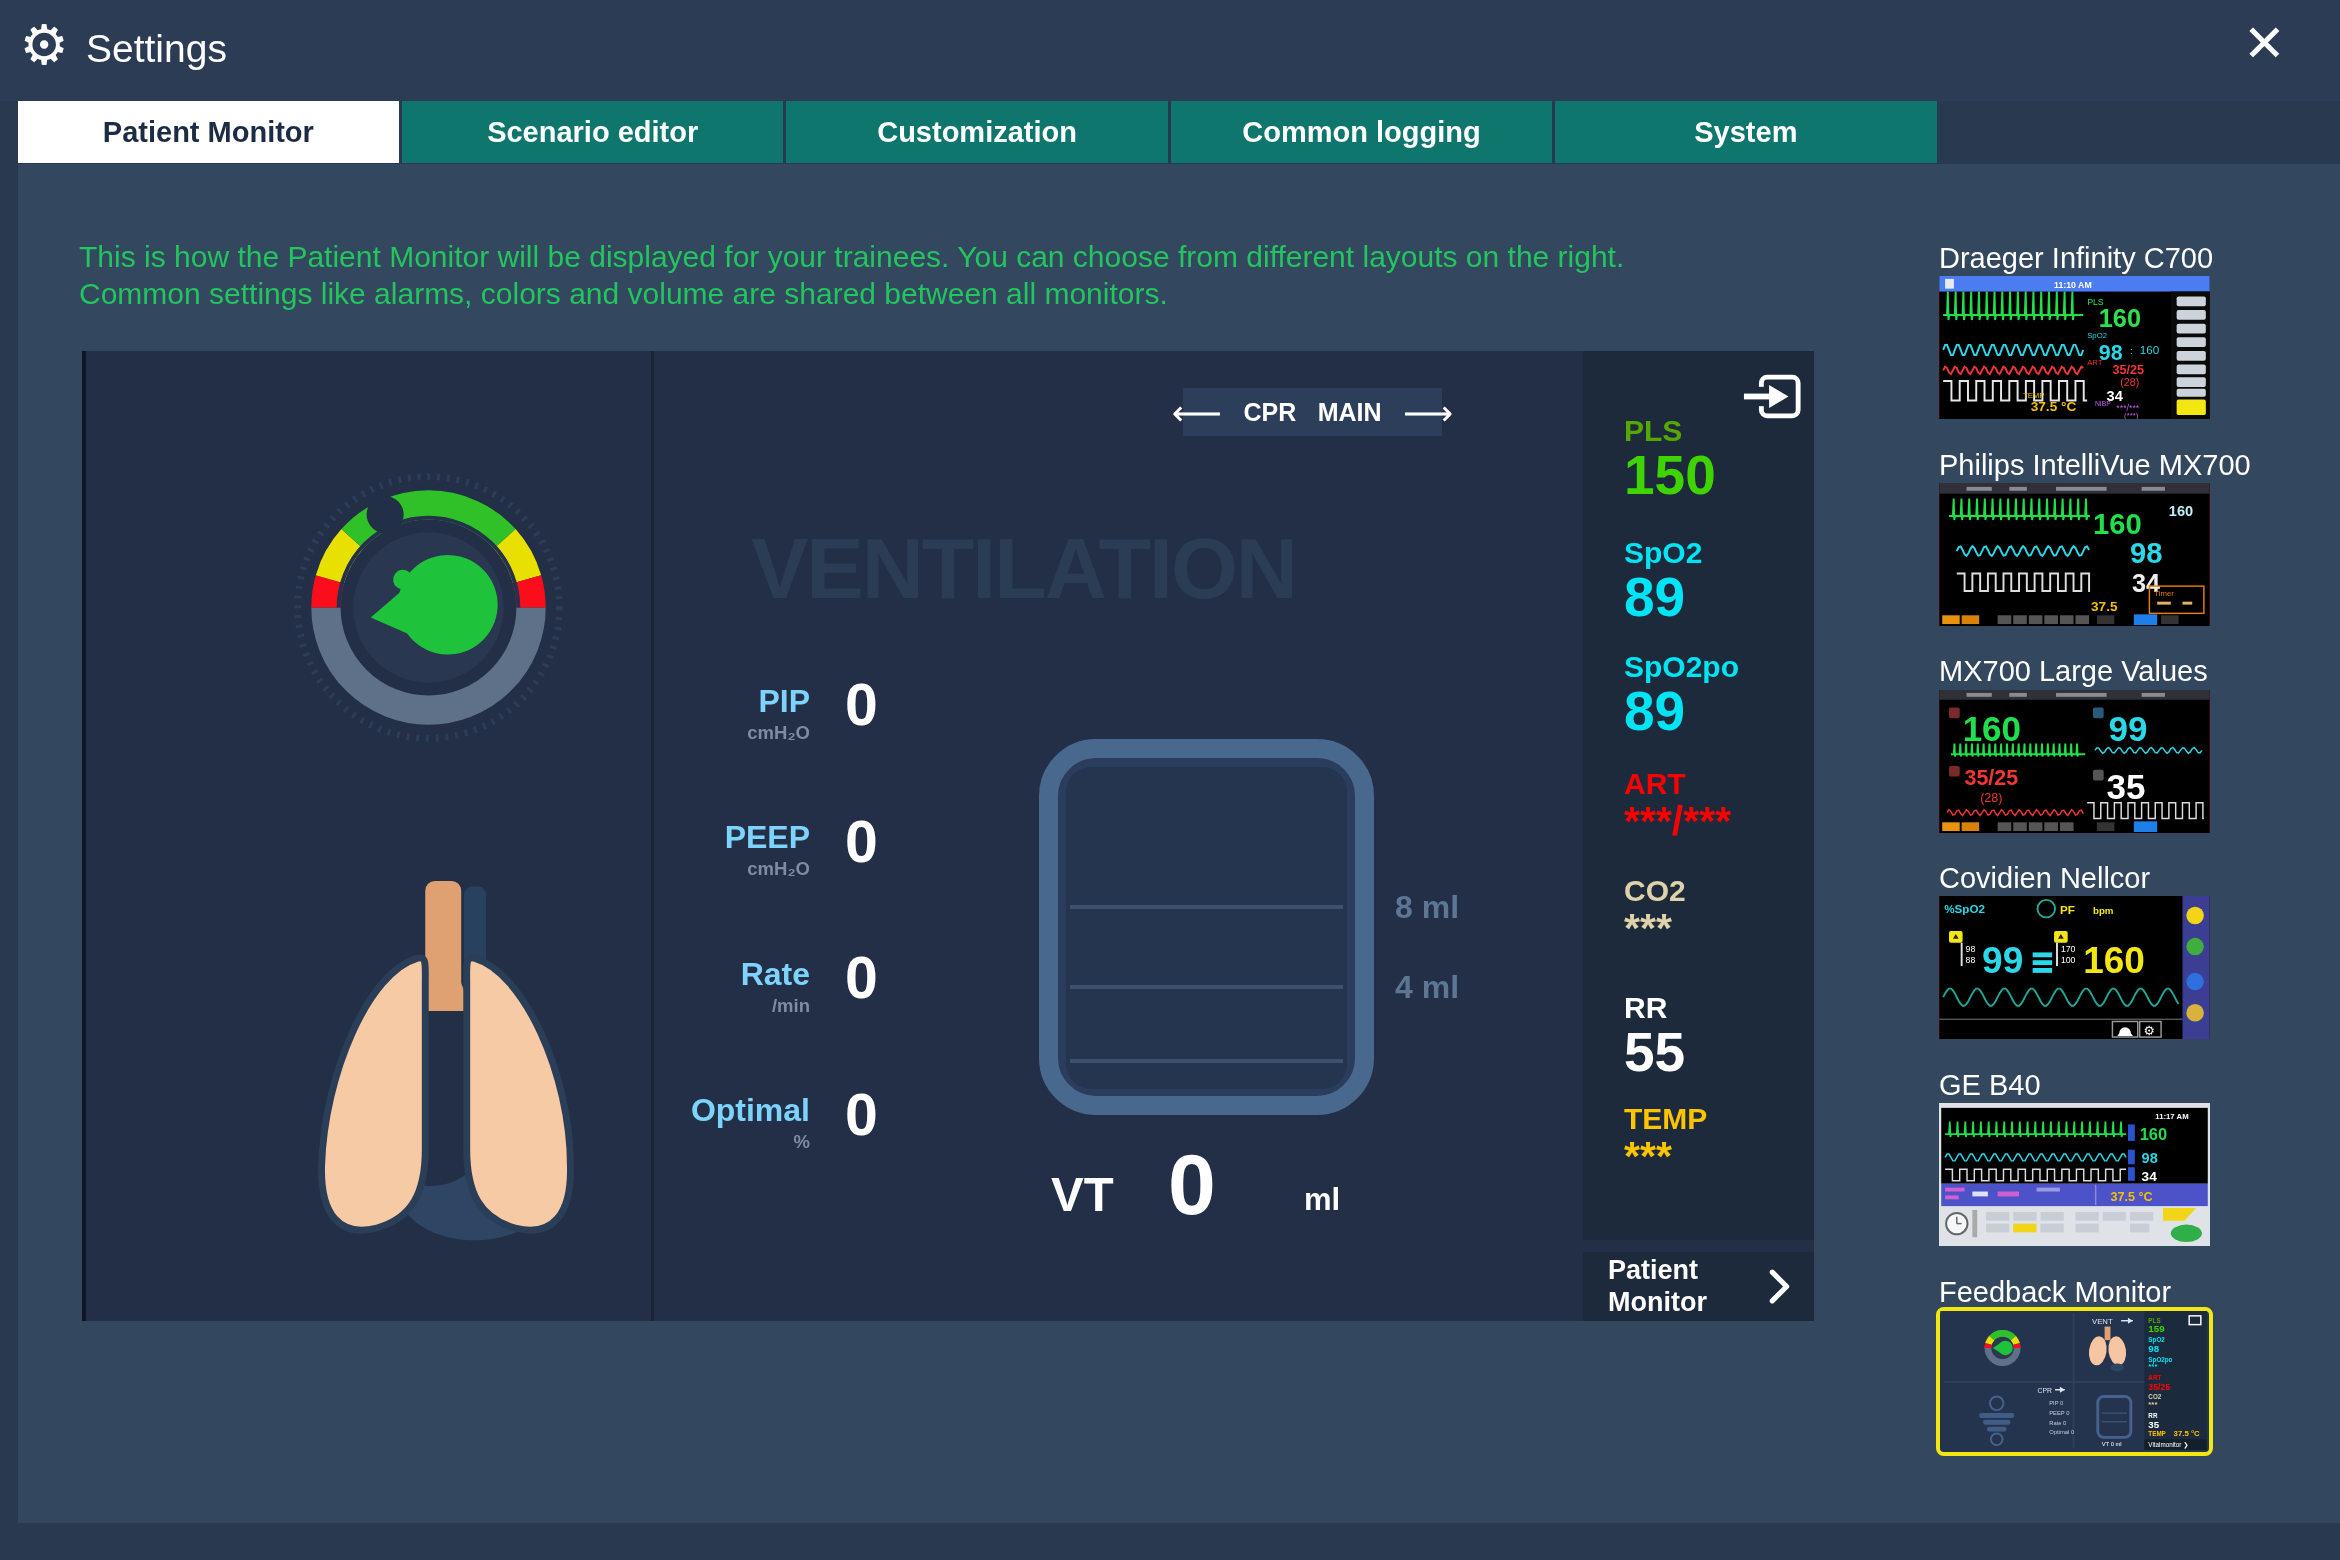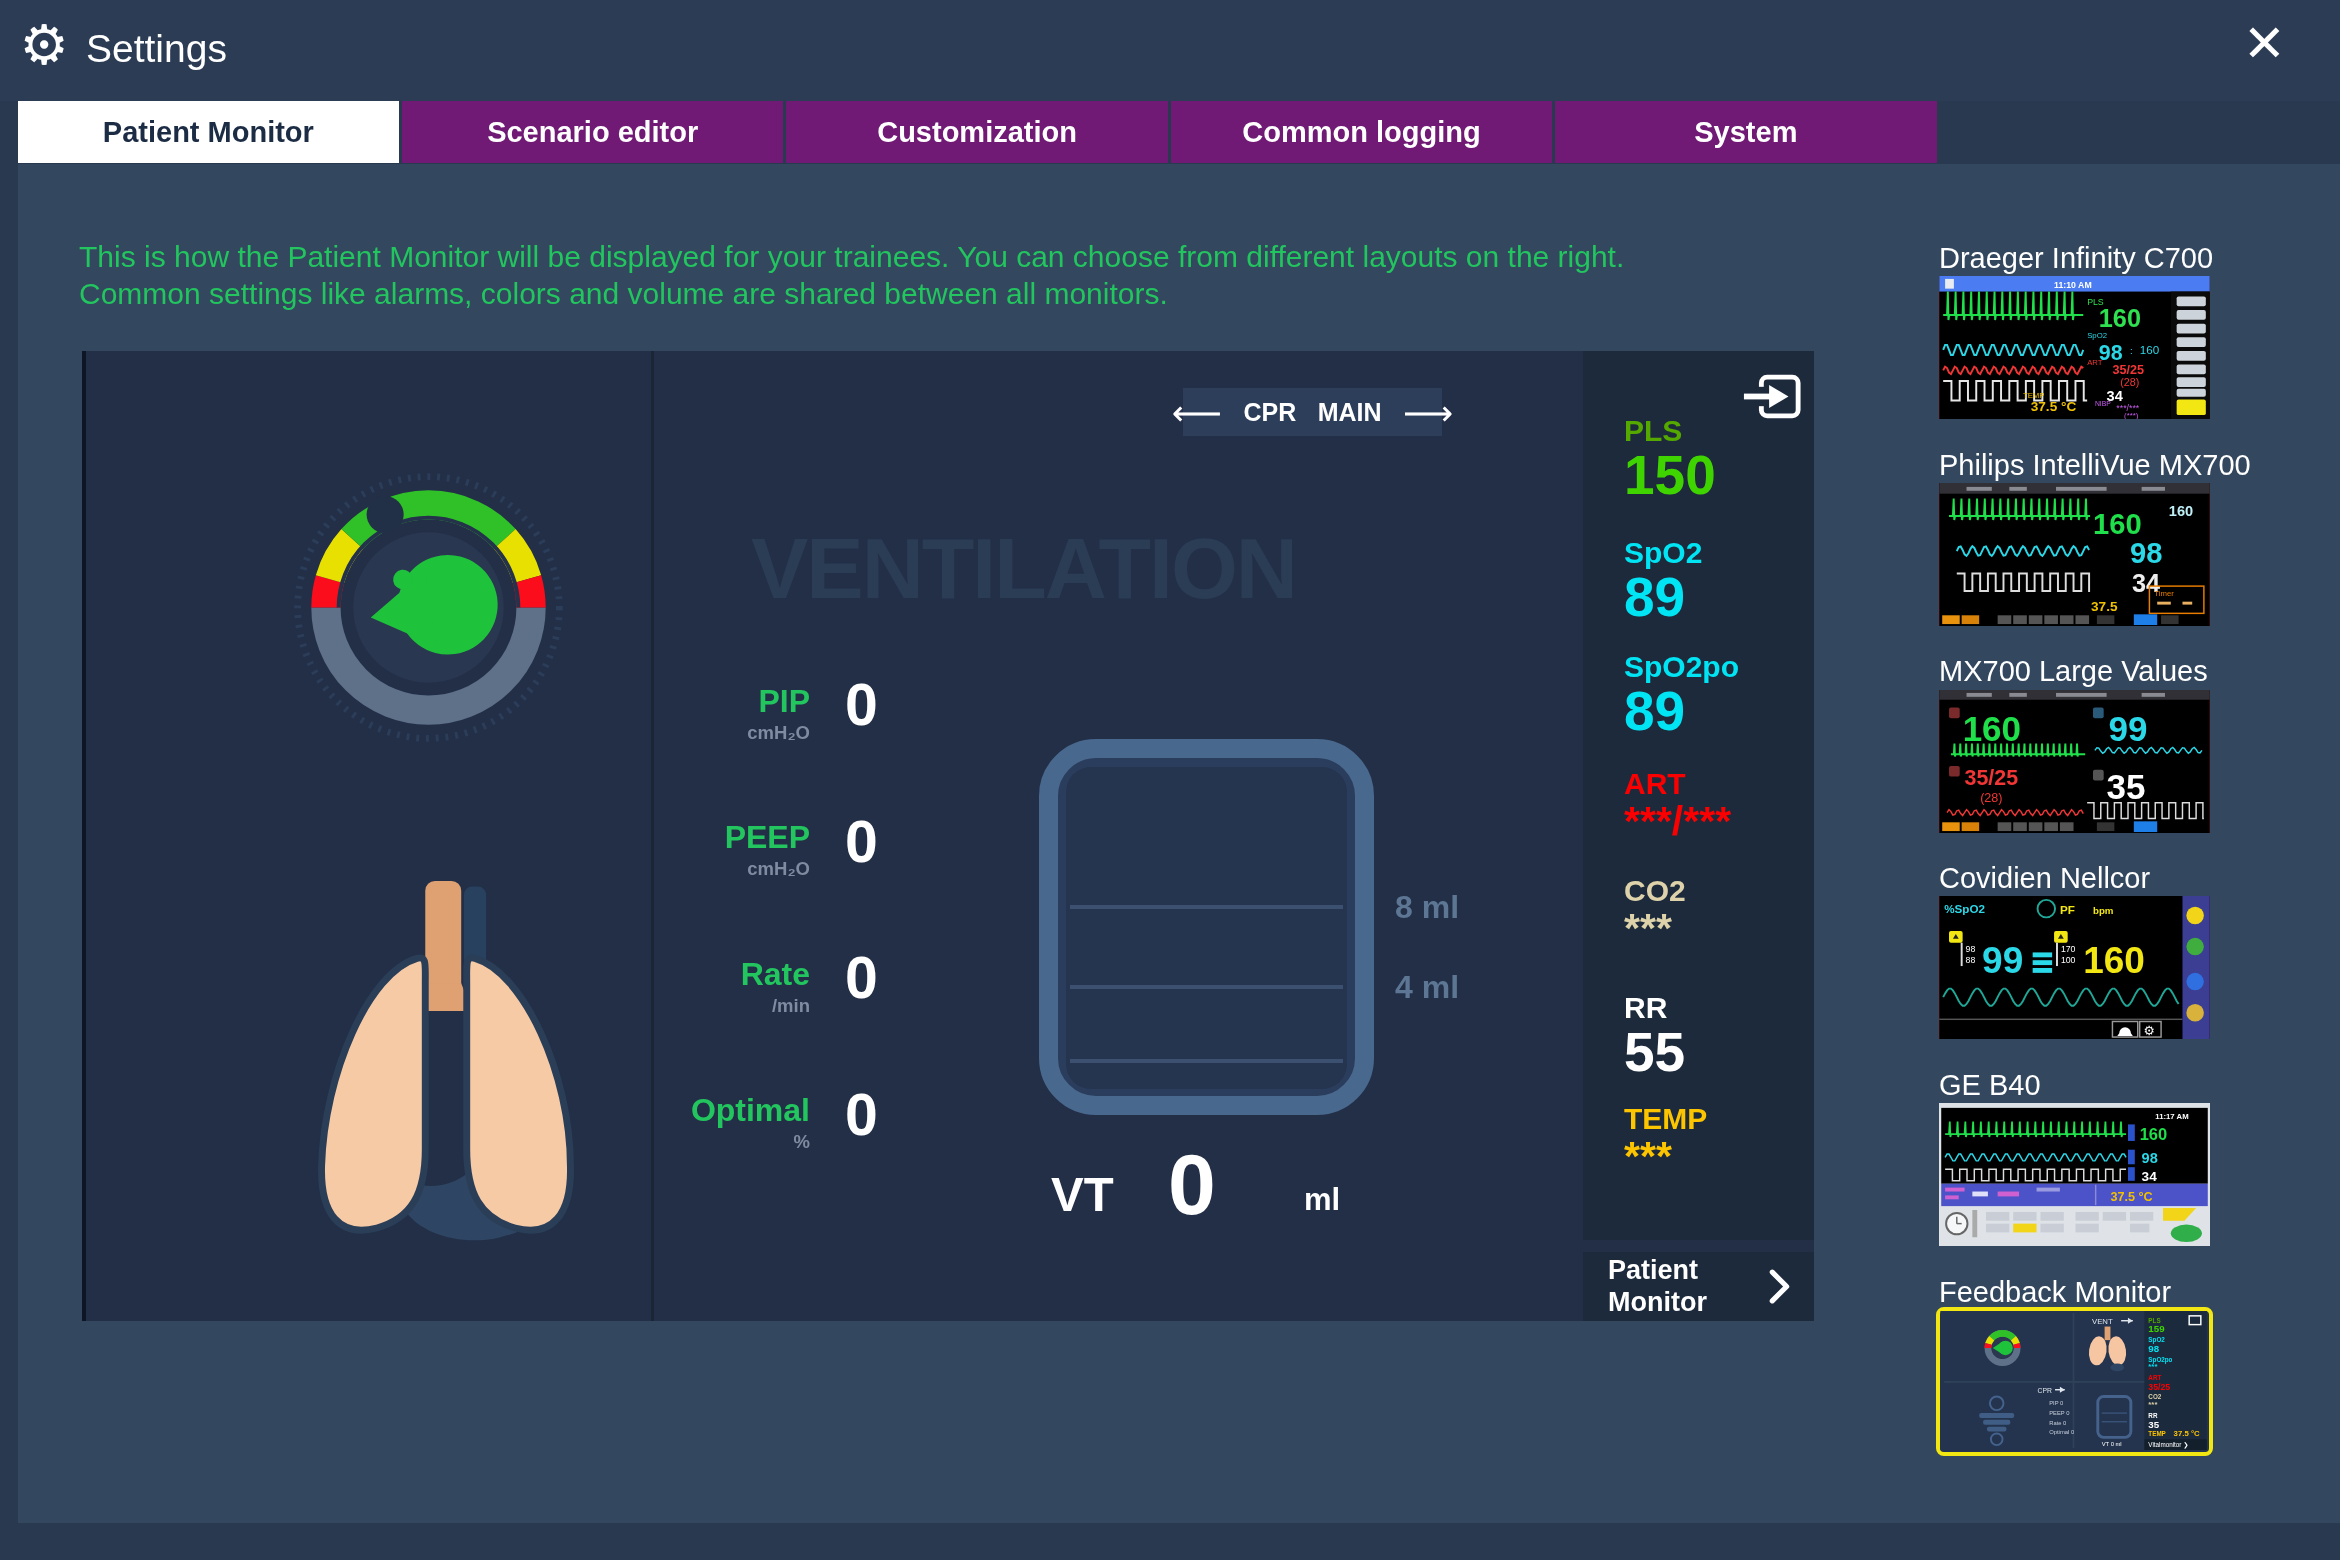--- a/index.html
+++ b/index.html
@@ -9,39 +9,39 @@
   .abs{position:absolute}
 
   
   .topbar{left:0;top:0;width:2341px;height:101px;background:#2b3c54}
   .gear{left:19.5px;top:17.6px;font-size:55px;color:#fff;line-height:1}
   .title{left:86px;top:27px;font-size:39px;color:#fff}
   .closeb{left:2243px;top:17.6px;font-size:51px;color:#fff;line-height:1;cursor:pointer;background:none;border:none;font-family:inherit}
 
   
   .tabs{left:17.6px;top:101px;width:1919px;height:62px;display:flex;gap:2.9px}
-  .tab{flex:1;background:#701a75;color:#fff;font-size:29px;font-weight:bold;display:flex;align-items:center;justify-content:center;cursor:pointer}
+  .tab{flex:1;background:#0f766e;color:#fff;font-size:29px;font-weight:bold;display:flex;align-items:center;justify-content:center;cursor:pointer}
   .tab.active{background:#ffffff;color:#1c2c44}
 
   
   .content{left:17.6px;top:164px;width:2323px;height:1359px;background:#33475f}
   .heading{left:79px;top:189px;font-size:35px;font-weight:bold;color:#fff}
   .desc{left:79px;font-size:30px;color:#22c55e}
 
   
   .panel{left:82px;top:351px;width:1732px;height:970px;background:#232f47;border-left:4.9px solid #0e1524}
   .vdivider{left:651px;top:351px;width:2.9px;height:970px;background:#1a2536}
 
   .nav{left:1183px;top:388px;width:259px;height:48px;background:#2c3e59;display:flex;align-items:center;justify-content:center;gap:21.5px;color:#fff}
   .nav .arrow{font-size:35px;line-height:1;cursor:pointer}
   .nav .navlbl{font-size:25px;font-weight:bold;cursor:pointer}
 
   .watermark{left:751px;top:519px;font-size:86px;font-weight:bold;color:#2b3c55;letter-spacing:-2px}
 
-  .p-label{width:205px;text-align:right;left:605px;font-size:32px;font-weight:bold;color:#22c55e}
+  .p-label{width:205px;text-align:right;left:605px;font-size:32px;font-weight:bold;color:#7dd3fc}
   .p-unit{width:205px;text-align:right;left:605px;font-size:18.5px;font-weight:bold;color:#7e8ba0}
   .p-value{left:845px;font-size:59px;font-weight:bold;color:#fff}
 
   .vt-outer{left:1039px;top:739px;width:335px;height:376px;border:19.5px solid #48688e;border-radius:57px;background:#2a3d5c}
   .vt-inner{left:1066px;top:767px;width:281px;height:322px;background:#25344f;border-radius:25px}
   .vt-line{left:1070px;width:273px;height:3.9px;background:#3b516f}
   .mark{left:1395px;font-size:32px;font-weight:bold;color:#5c7693}
   .vt-label{left:1051px;top:1166px;font-size:49px;font-weight:bold;color:#fff}
   .vt-value{left:1168px;top:1135px;font-size:86px;font-weight:bold;color:#fff}
   .vt-unit{left:1304px;top:1182px;font-size:31px;font-weight:bold;color:#fff}

